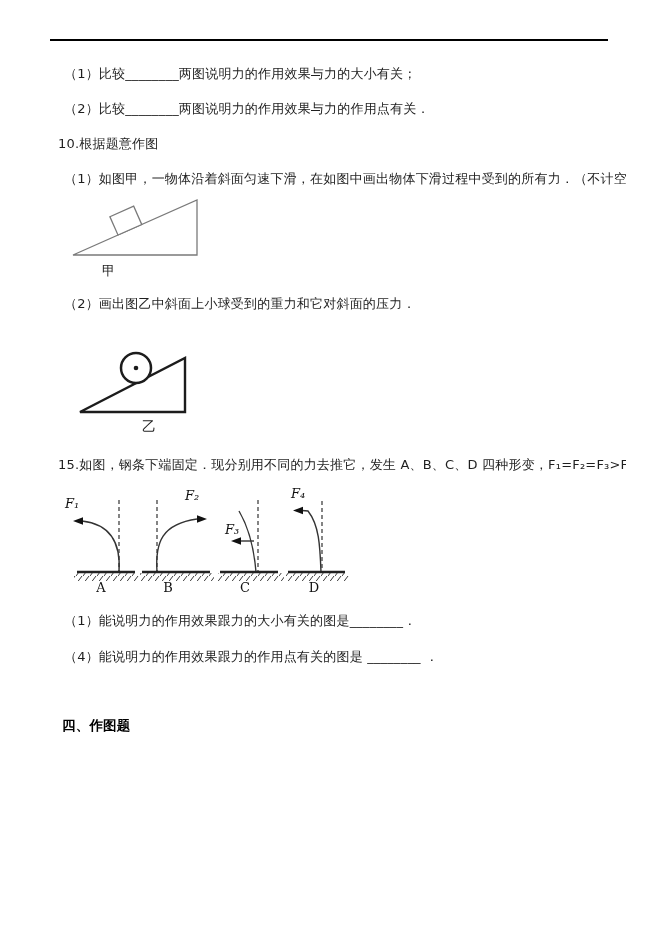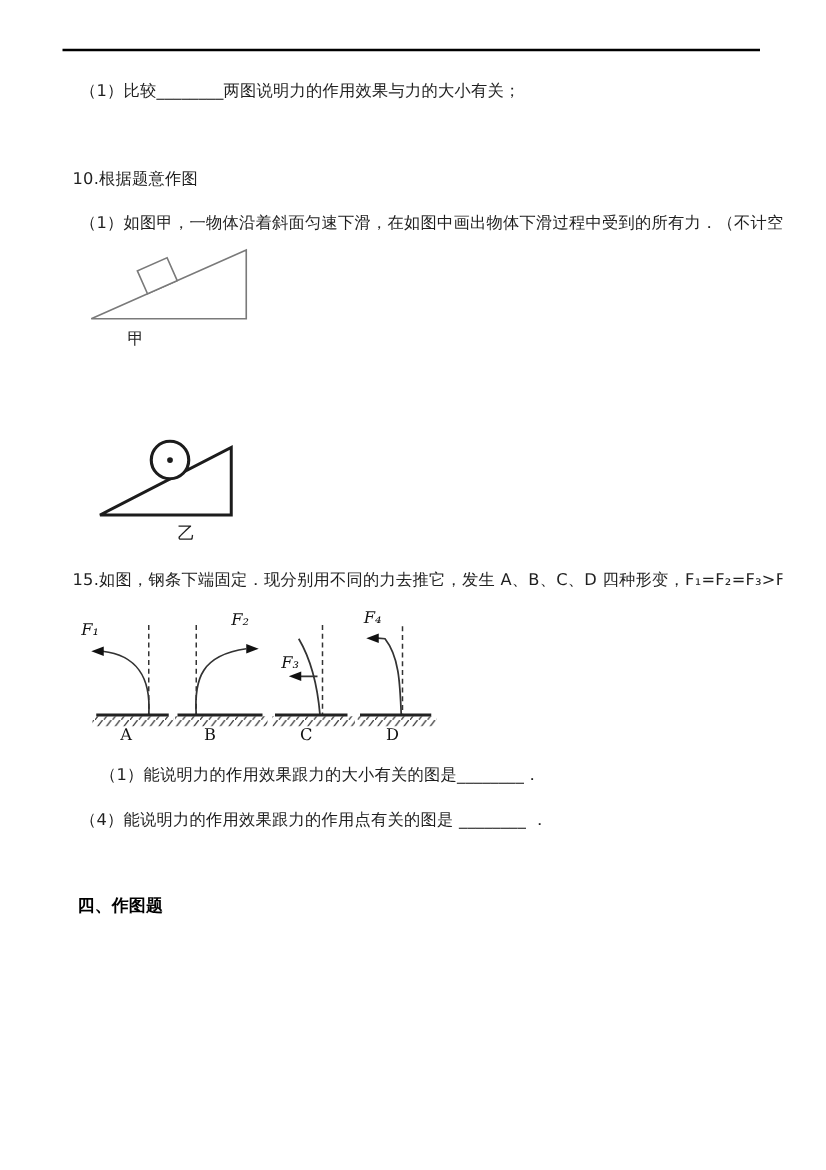--- a/index.html
+++ b/index.html
@@ -31,32 +31,34 @@
   }
 </style>
 </head>
 <body>
 
 <div class="page">
 
   <div class="rule" style="left:50px; top:39px; width:558px; height:2px;"></div>
 
   <div class="line" style="left:64px; top:66px;">（1）比较________两图说明力的作用效果与力的大小有关；</div>
+  <div class="line" style="left:64px; top:101px;">（2）比较________两图说明力的作用效果与力的作用点有关．</div>
 
   <div class="line" style="left:58px; top:136px;">10.根据题意作图</div>
   <div class="line" style="left:64px; top:171px;">（1）如图甲，一物体沿着斜面匀速下滑，在如图中画出物体下滑过程中受到的所有力．（不计空气阻力）</div>
 
   <svg class="fig" style="left:60px; top:190px;" width="160" height="92" viewBox="0 0 160 92">
     <polygon points="13,65 137,65 137,10" fill="none" stroke="#7a7a7a" stroke-width="1.3"></polygon>
     <g transform="translate(58,45) rotate(-23.9)">
       <rect x="0" y="-20" width="26" height="20" fill="#ffffff" stroke="#7a7a7a" stroke-width="1.3"></rect>
     </g>
     <text x="42" y="85" class="cnlabel">甲</text>
   </svg>
 
+  <div class="line" style="left:64px; top:296px;">（2）画出图乙中斜面上小球受到的重力和它对斜面的压力．</div>
 
   <svg class="fig" style="left:70px; top:348px;" width="130" height="88" viewBox="0 0 130 88">
     <polygon points="10,64 115,64 115,10" fill="none" stroke="#1c1c1c" stroke-width="2.4"></polygon>
     <circle cx="66" cy="20" r="15" fill="#ffffff" stroke="#1c1c1c" stroke-width="2.5"></circle>
     <circle cx="66" cy="20" r="2.3" fill="#1c1c1c"></circle>
     <text x="72" y="83" class="cnlabel" style="font-size:14px;">乙</text>
   </svg>
 
   <div class="line" style="left:58px; top:457px;">15.如图，钢条下端固定．现分别用不同的力去推它，发生 A、B、C、D 四种形变，F₁=F₂=F₃&gt;F₄ ， 则：</div>
 
@@ -94,18 +96,18 @@
 
     <line x1="267" y1="21" x2="267" y2="92" stroke="#333333" stroke-width="1.2" stroke-dasharray="4,3"></line>
     <path d="M 266 92 C 265 65, 264 45, 253 31 L 247 30.5" fill="none" stroke="#333333" stroke-width="1.4"></path>
     <polygon points="238,30.5 248,26.7 248,34.3" fill="#111111"></polygon>
     <line x1="233" y1="92" x2="290" y2="92" stroke="#222222" stroke-width="2.3"></line>
     <rect x="231" y="93" width="63" height="8" fill="url(#hatch)"></rect>
     <text x="236" y="18" class="flabel">F₄</text>
     <text x="259" y="112" class="dlabel" text-anchor="middle">D</text>
   </svg>
 
-  <div class="line" style="left:64px; top:613px;margin-left:16px;">（1）能说明力的作用效果跟力的大小有关的图是________．</div>
+  <div class="line" style="left:64px; top:613px;">（1）能说明力的作用效果跟力的大小有关的图是________．</div>
   <div class="line" style="left:64px; top:649px;">（4）能说明力的作用效果跟力的作用点有关的图是 ________ ．</div>
 
   <div class="line section-title" style="left:62px; top:717px;">四、作图题</div>
 
 </div>
 
 </body></html>

